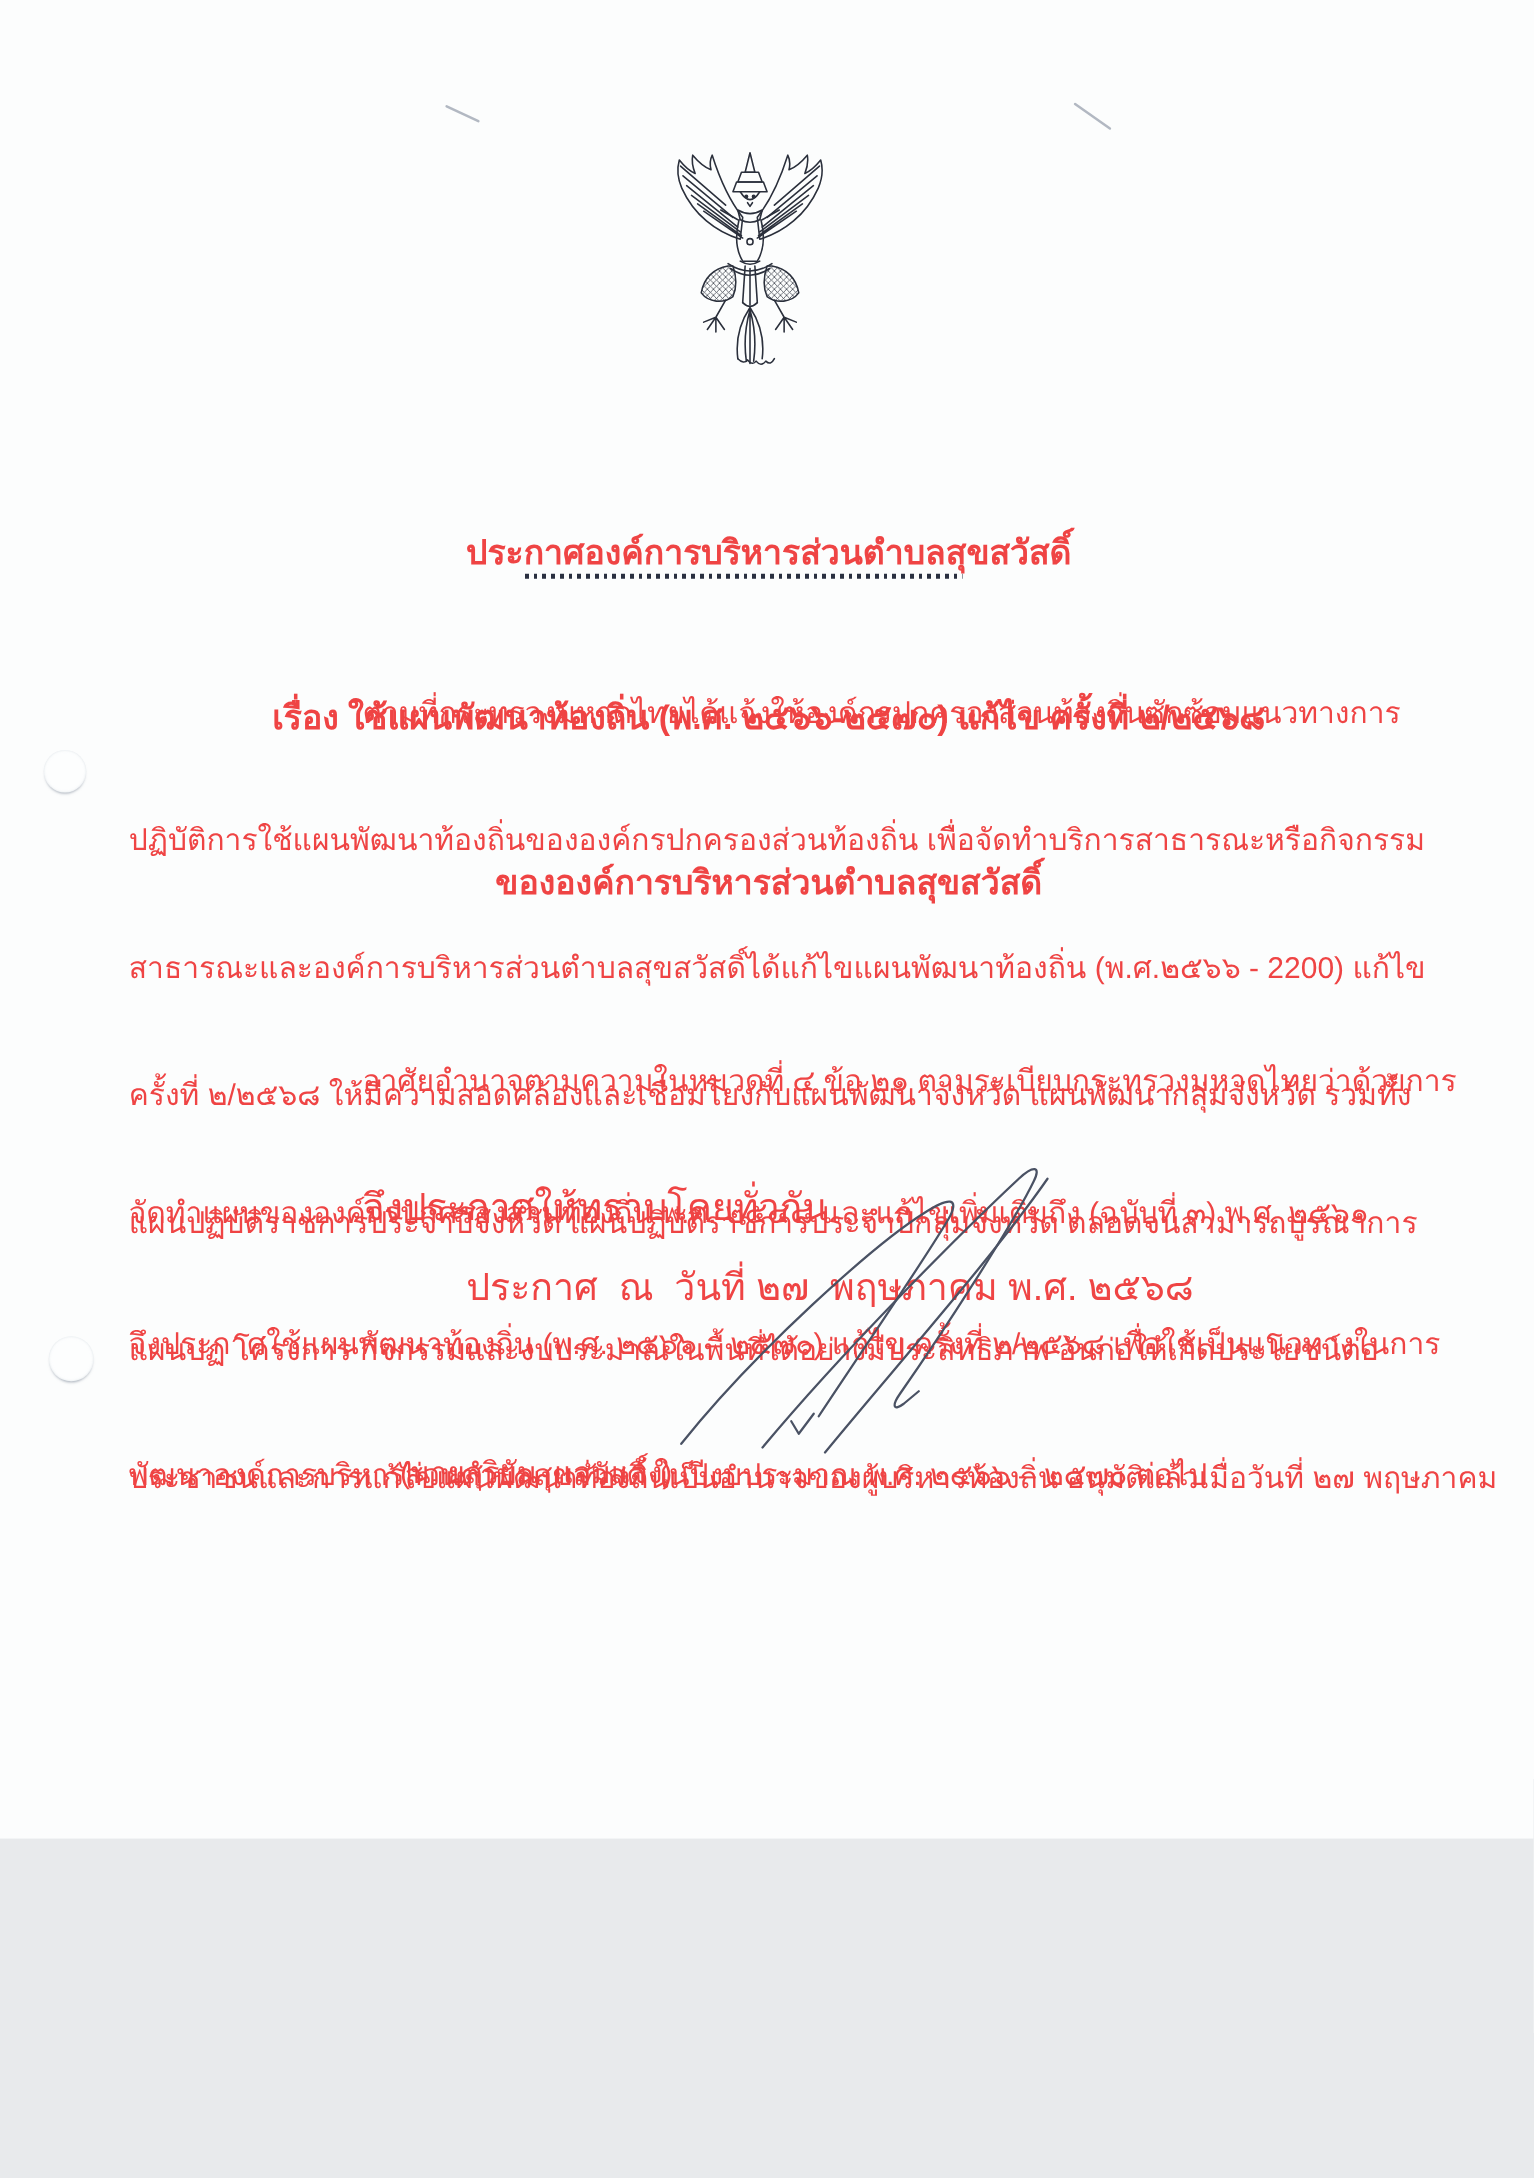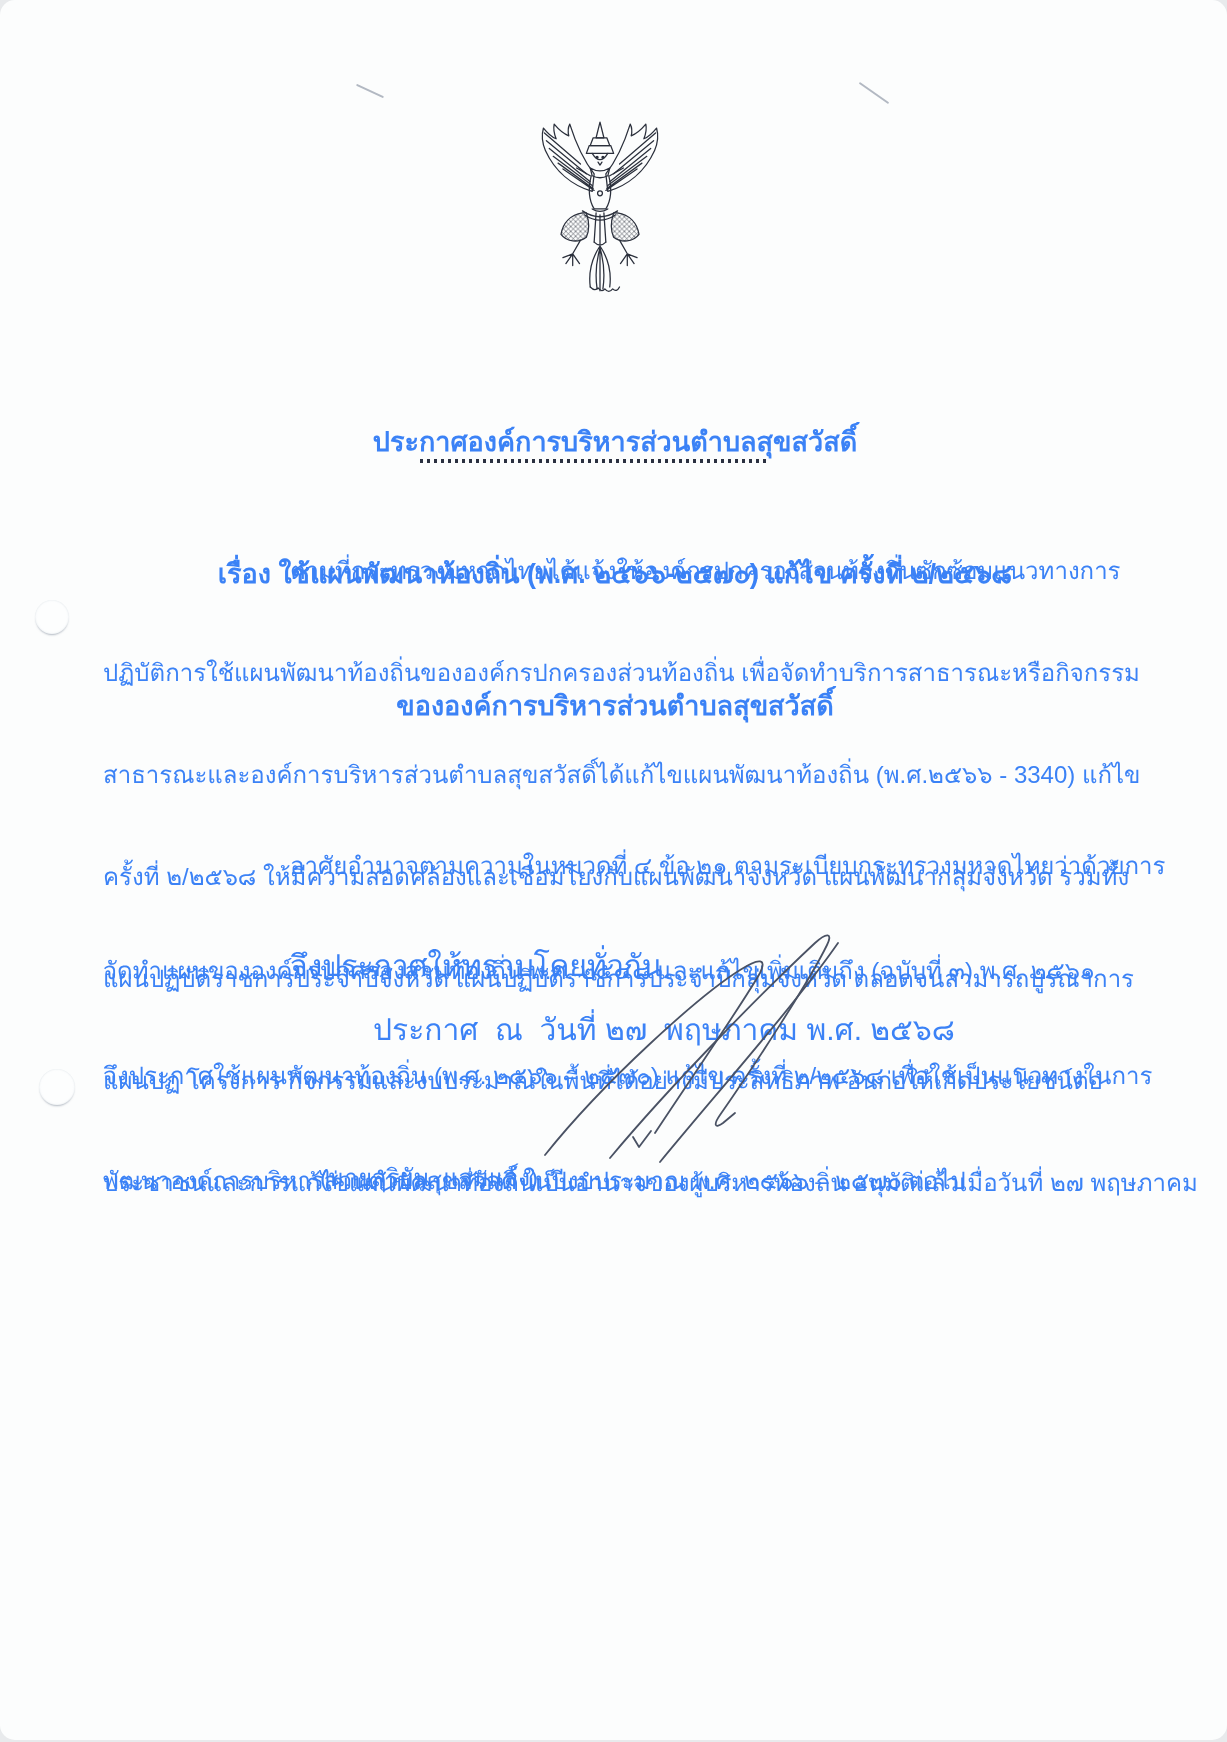--- a/index.html
+++ b/index.html
@@ -1,24 +1,23 @@
 <!DOCTYPE html>
 <html><head>
 <meta charset="utf-8">
 <style>
   html,body{margin:0;padding:0;background:#e8eaec;}
   .page{
     position:relative;
-    width:1227px;height:1740px;
+    width:1227px;height:1471px;
     margin:0 auto;
     background:#fcfdfd;
     font-family:"Liberation Sans","DejaVu Sans",sans-serif;
-    color:#3b82f6;
+    color:#ef4444;
     overflow:hidden;
-    border-radius:15px;
   }
   .emblem{position:absolute;left:522px;top:118px;width:156px;height:178px;}
   .title-block{
     position:absolute;left:103px;top:332px;width:1024px;
     text-align:center;font-weight:bold;font-size:27px;line-height:44px;
     white-space:pre;
   }
   .dotted-sep{
     position:absolute;left:420px;top:459px;width:350px;height:4px;
     background:repeating-linear-gradient(to right,#2a3040 0 3px,transparent 3px 7px);
@@ -92,21 +91,21 @@
     <div>ประกาศองค์การบริหารส่วนตำบลสุขสวัสดิ์</div>
     <div>เรื่อง ใช้แผนพัฒนาท้องถิ่น (พ.ศ. ๒๕๖๖-๒๕๗๐) แก้ไข ครั้งที่ ๒/๒๕๖๘</div>
     <div>ขององค์การบริหารส่วนตำบลสุขสวัสดิ์</div>
   </div>
 
   <div class="dotted-sep"></div>
 
   <div class="para" style="top:486px;">
     <div class="pline indent">ตามที่กระทรวงมหาดไทยได้แจ้งให้องค์กรปกครองส่วนท้องถิ่นซักซ้อมแนวทางการ</div>
     <div class="pline">ปฏิบัติการใช้แผนพัฒนาท้องถิ่นขององค์กรปกครองส่วนท้องถิ่น เพื่อจัดทำบริการสาธารณะหรือกิจกรรม</div>
-    <div class="pline">สาธารณะและองค์การบริหารส่วนตำบลสุขสวัสดิ์ได้แก้ไขแผนพัฒนาท้องถิ่น (พ.ศ.๒๕๖๖ - 3340) แก้ไข</div>
+    <div class="pline">สาธารณะและองค์การบริหารส่วนตำบลสุขสวัสดิ์ได้แก้ไขแผนพัฒนาท้องถิ่น (พ.ศ.๒๕๖๖ - 2200) แก้ไข</div>
     <div class="pline">ครั้งที่ ๒/๒๕๖๘ ให้มีความสอดคล้องและเชื่อมโยงกับแผนพัฒนาจังหวัด แผนพัฒนากลุ่มจังหวัด รวมทั้ง</div>
     <div class="pline">แผนปฏิบัติราชการประจำปีจังหวัด แผนปฏิบัติราชการประจำปีกลุ่มจังหวัด ตลอดจนสามารถบูรณาการ</div>
     <div class="pline">แผนปฏ โครงการ กิจกรรมและงบประมาณในพื้นที่ได้อย่างมีประสิทธิภาพ อันก่อให้เกิดประโยชน์ต่อ</div>
     <div class="pline">ประชาชนและการแก้ไขแผนพัฒนาท้องถิ่นเป็นอำนาจของผู้บริหารท้องถิ่น อนุมัติแล้วเมื่อวันที่ ๒๗ พฤษภาคม</div>
   </div>
 
   <div class="para" style="top:778px;line-height:35px;">
     <div class="pline indent" style="height:35px">อาศัยอำนาจตามความในหมวดที่ ๔ ข้อ ๒๑ ตามระเบียบกระทรวงมหาดไทยว่าด้วยการ</div>
     <div class="pline" style="height:35px">จัดทำแผนขององค์กรปกครองส่วนท้องถิ่น พ.ศ. ๒๕๔๘ และแก้ไขเพิ่มเติมถึง (ฉบับที่ ๓) พ.ศ. ๒๕๖๑</div>
     <div class="pline" style="height:35px">จึงประกาศใช้แผนพัฒนาท้องถิ่น (พ.ศ. ๒๕๖๖ – ๒๕๗๐) แก้ไข ครั้งที่ ๒/๒๕๖๘ เพื่อใช้เป็นแนวทางในการ</div>

